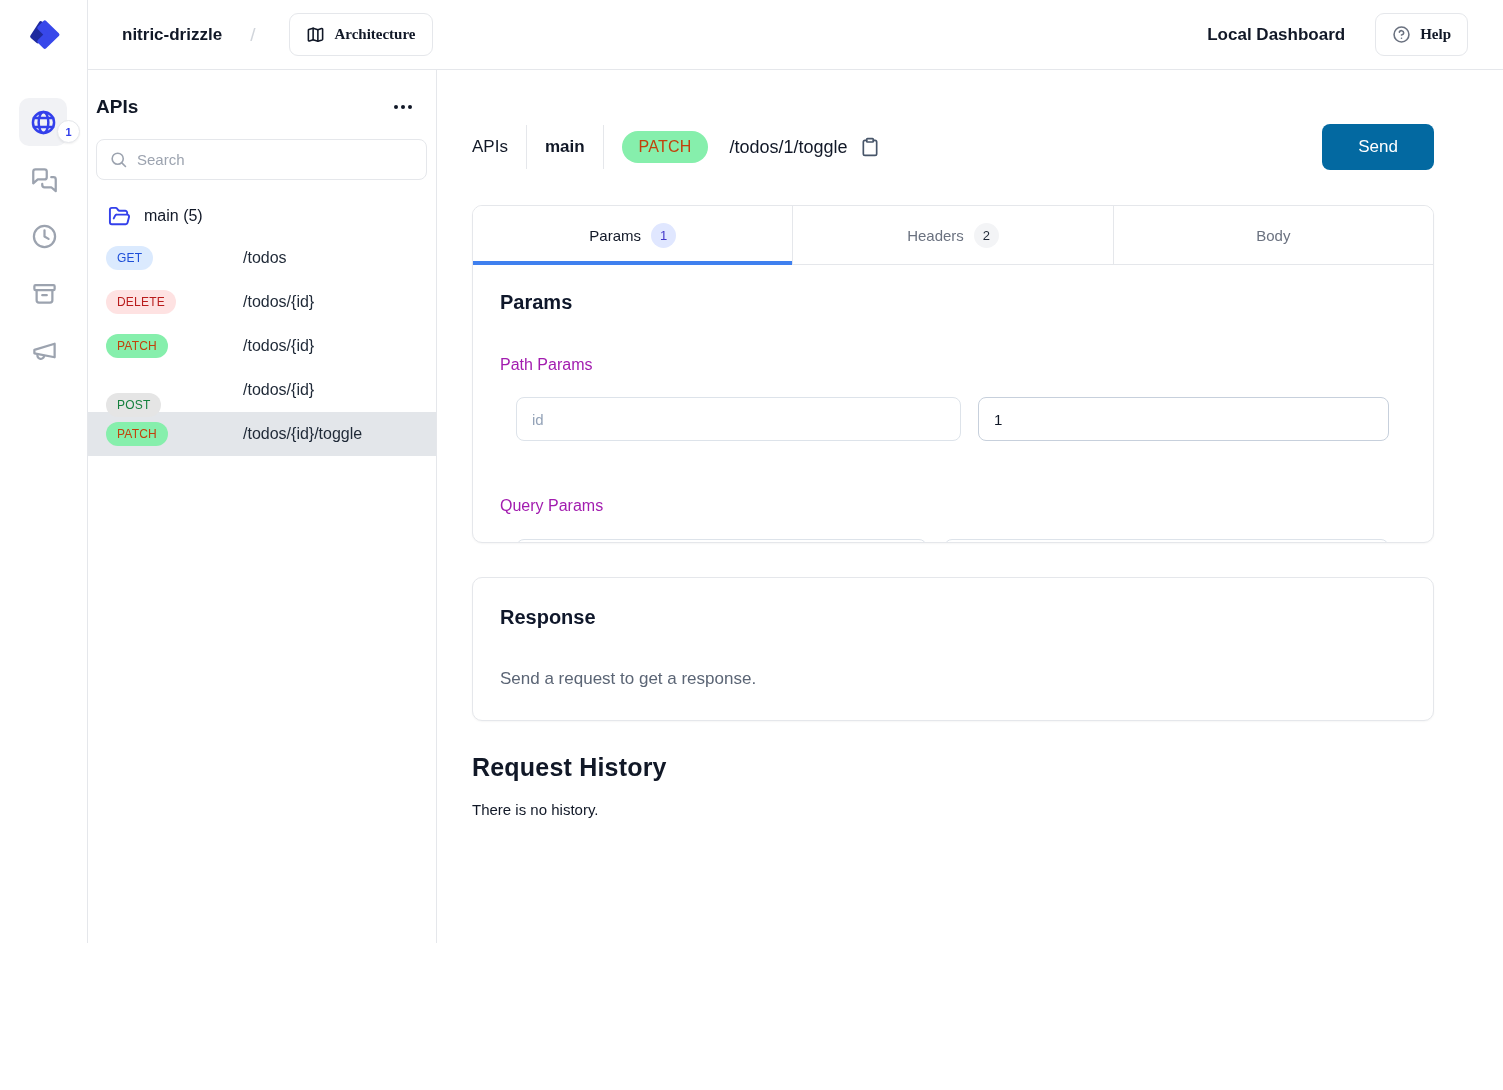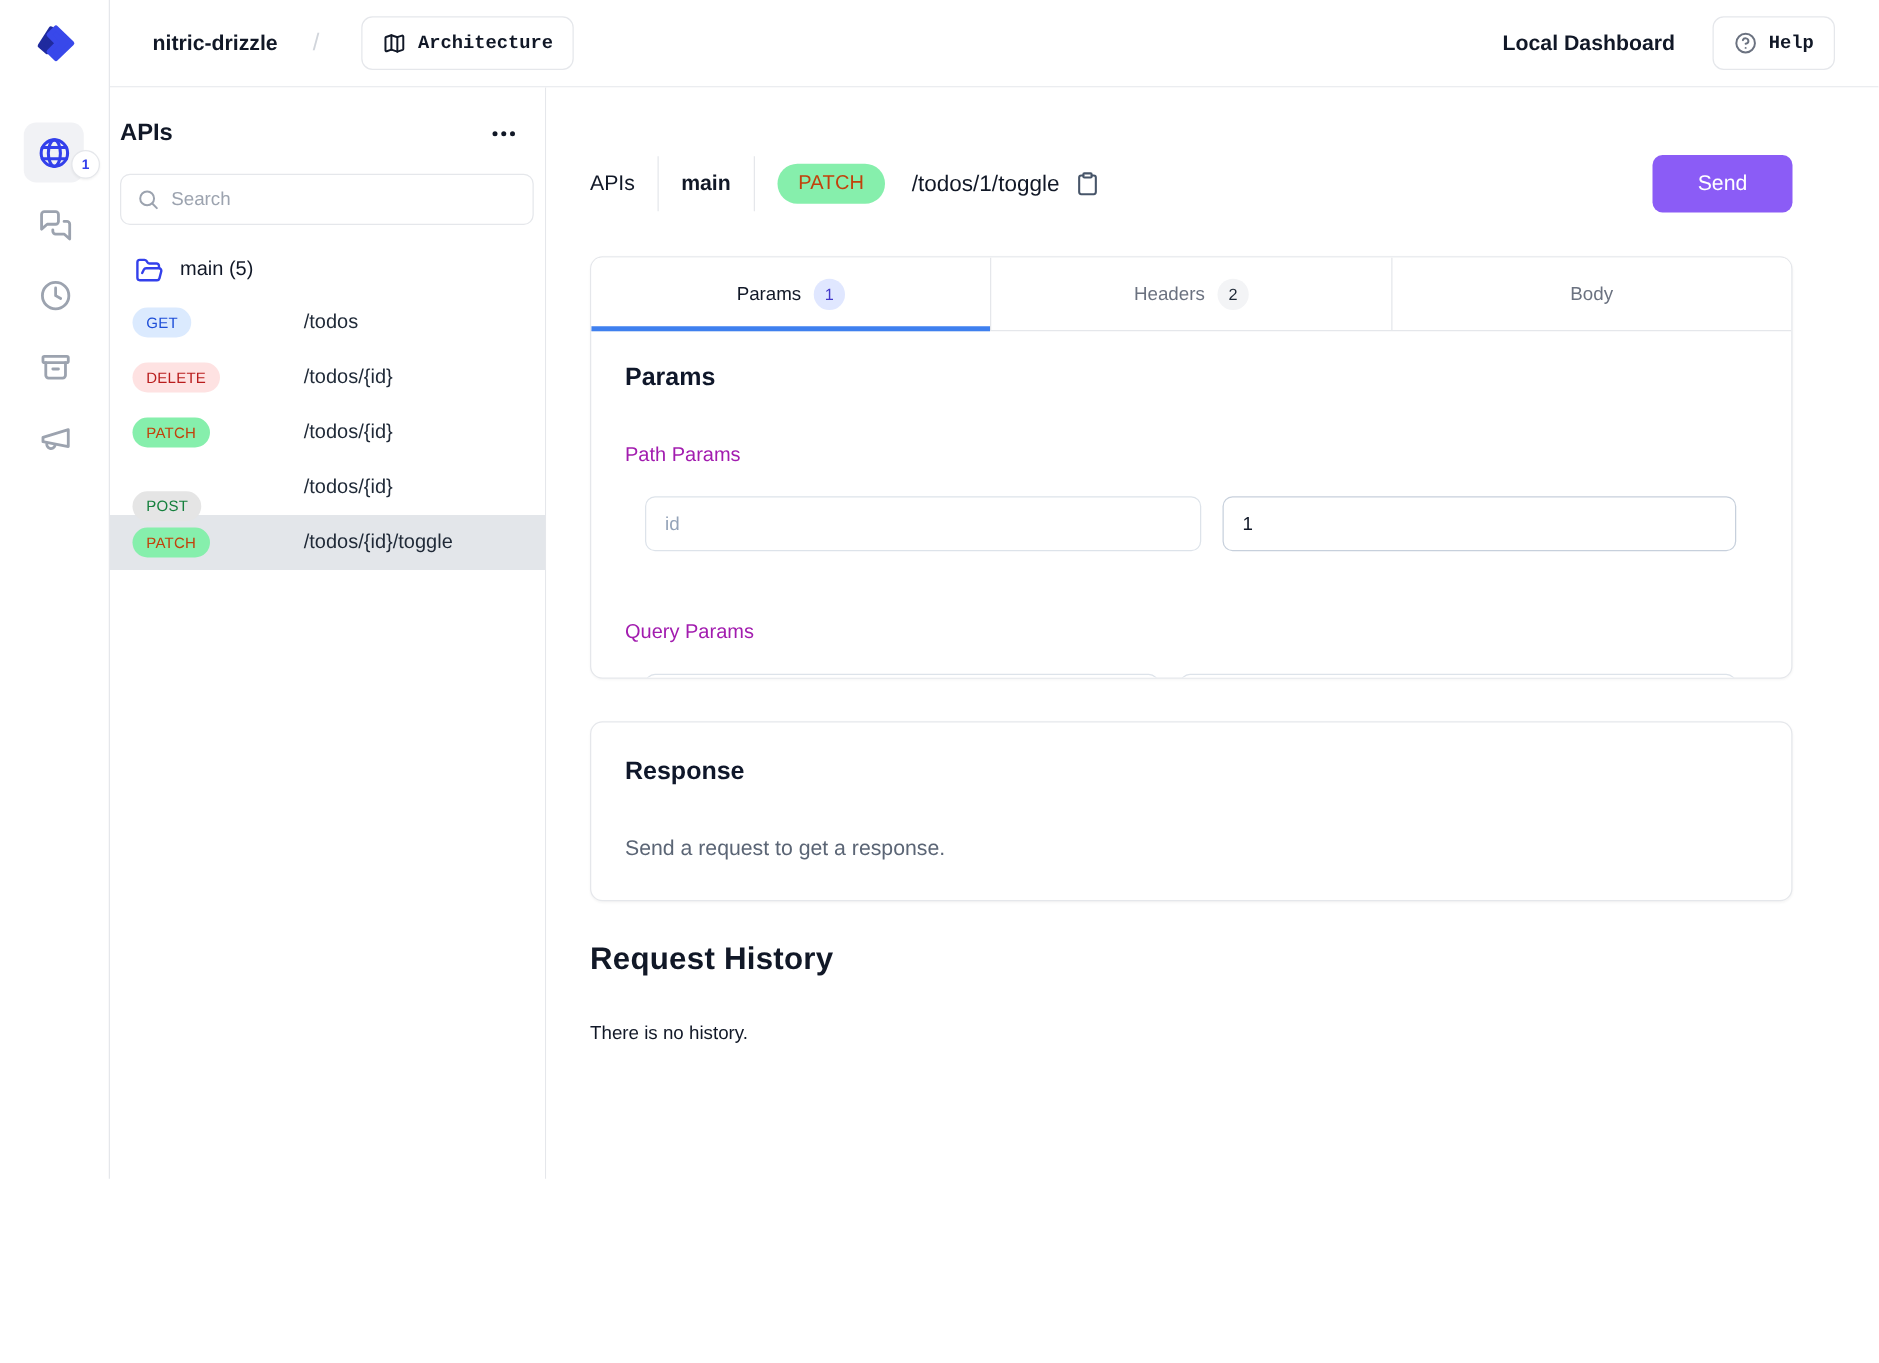--- a/index.html
+++ b/index.html
@@ -5,21 +5,21 @@
   * { margin:0; padding:0; box-sizing:border-box; }
   body { width:1503px; height:1090px; background:#ffffff; font-family:"Liberation Sans", sans-serif; color:#111827; }
   .app { position:relative; width:1503px; height:1090px; overflow:hidden; background:#fff; }
 
   
   .header { position:absolute; left:88px; top:0; right:0; height:70px; border-bottom:1px solid #e5e7eb;
             display:flex; align-items:center; padding:0 35px 0 34px; background:#fff; }
   .project { font-size:17px; font-weight:700; color:#111827; }
   .slash { font-size:19px; color:#d1d5db; margin:0 34px 0 28px; }
   .btn-outline { display:inline-flex; align-items:center; gap:9px; background:#fff; border:1px solid #e5e7eb;
-                 border-radius:9px; height:43px; padding:0 16px; font-family:Liberation Mono, monospace; font-size:15px; font-weight:600;
+                 border-radius:9px; height:43px; padding:0 16px; font-family:Liberation Serif, serif; font-size:15px; font-weight:600;
                  color:#111827; cursor:pointer; }
   .header-right { margin-left:auto; display:flex; align-items:center; }
   .dash-title { font-size:17px; font-weight:700; color:#111827; margin-right:30px; }
 
   
   .rail { position:absolute; left:0; top:0; width:88px; height:943px; border-right:1px solid #e5e7eb; background:#fff; }
   .logo-box { height:70px; display:flex; align-items:center; justify-content:center; }
   .rail-item { position:absolute; left:0; width:88px; display:flex; justify-content:center; cursor:pointer; }
   .rail-active-box { position:absolute; left:19px; top:98px; width:48px; height:48px; background:#f1f2f5;
                      border-radius:10px; display:flex; align-items:center; justify-content:center; cursor:pointer; }
@@ -54,21 +54,21 @@
   .method-badge.lg { font-size:16px; font-weight:500; padding:7px 17px; }
 
   
   .main { position:absolute; left:437px; top:70px; right:0; bottom:0; background:#fff; padding:54px 69px 0 35px; }
   .request-bar { display:flex; align-items:center; height:46px; gap:18px; }
   .crumb { font-size:17px; color:#111827; }
   .crumb.bold { font-weight:700; }
   .vdiv { width:1px; height:44px; background:#e5e7eb; }
   .req-path { font-size:18px; color:#111827; margin-left:3px; }
   .icon-btn { background:none; border:none; cursor:pointer; display:flex; align-items:center; margin-left:-6px; }
-  .send-btn { margin-left:auto; width:112px; height:46px; background:#8b5cf6; color:#fff; border:none;
+  .send-btn { margin-left:auto; width:112px; height:46px; background:#0369a1; color:#fff; border:none;
               border-radius:8px; font-family:inherit; font-size:17px; font-weight:500; cursor:pointer; }
 
   .card { border:1px solid #e5e7eb; border-radius:10px; background:#fff; box-shadow:0 1px 2px rgba(0,0,0,.04); }
   .params-card { margin-top:35px; height:338px; overflow:hidden; }
   .tabbar { display:flex; height:59px; border-bottom:1px solid #e5e7eb; }
   .tab { position:relative; flex:1; display:flex; align-items:center; justify-content:center; gap:10px;
          cursor:pointer; background:#fff; }
   .tab + .tab { border-left:1px solid #e5e7eb; }
   .tab-label { font-size:15px; color:#6b7280; }
   .tab.active .tab-label { color:#111827; font-weight:500; }
@@ -87,21 +87,21 @@
   .pinput::placeholder { color:#94a3b8; }
   .pinput.key { width:445px; }
   .pinput.val { width:411px; }
   .pinput.filled { border-color:#c7d0dc; }
 
   .response-card { margin-top:34px; height:144px; padding:28px 27px 0 27px; }
   .response-title { font-size:20px; font-weight:700; color:#0f172a; }
   .response-empty { margin-top:40px; font-size:17px; color:#5b6575; }
 
   .history-title { margin-top:32px; font-size:25px; font-weight:800; color:#111827; letter-spacing:.2px; }
-  .history-empty { margin-top:36px; font-size:15px; color:#111827; }
+  .history-empty { margin-top:19px; font-size:15px; color:#111827; }
 </style>
 </head>
 <body>
 
 <div class="app">
 
   <header class="header">
     <span class="project">nitric-drizzle</span>
     <span class="slash">/</span>
     <button class="btn-outline">

